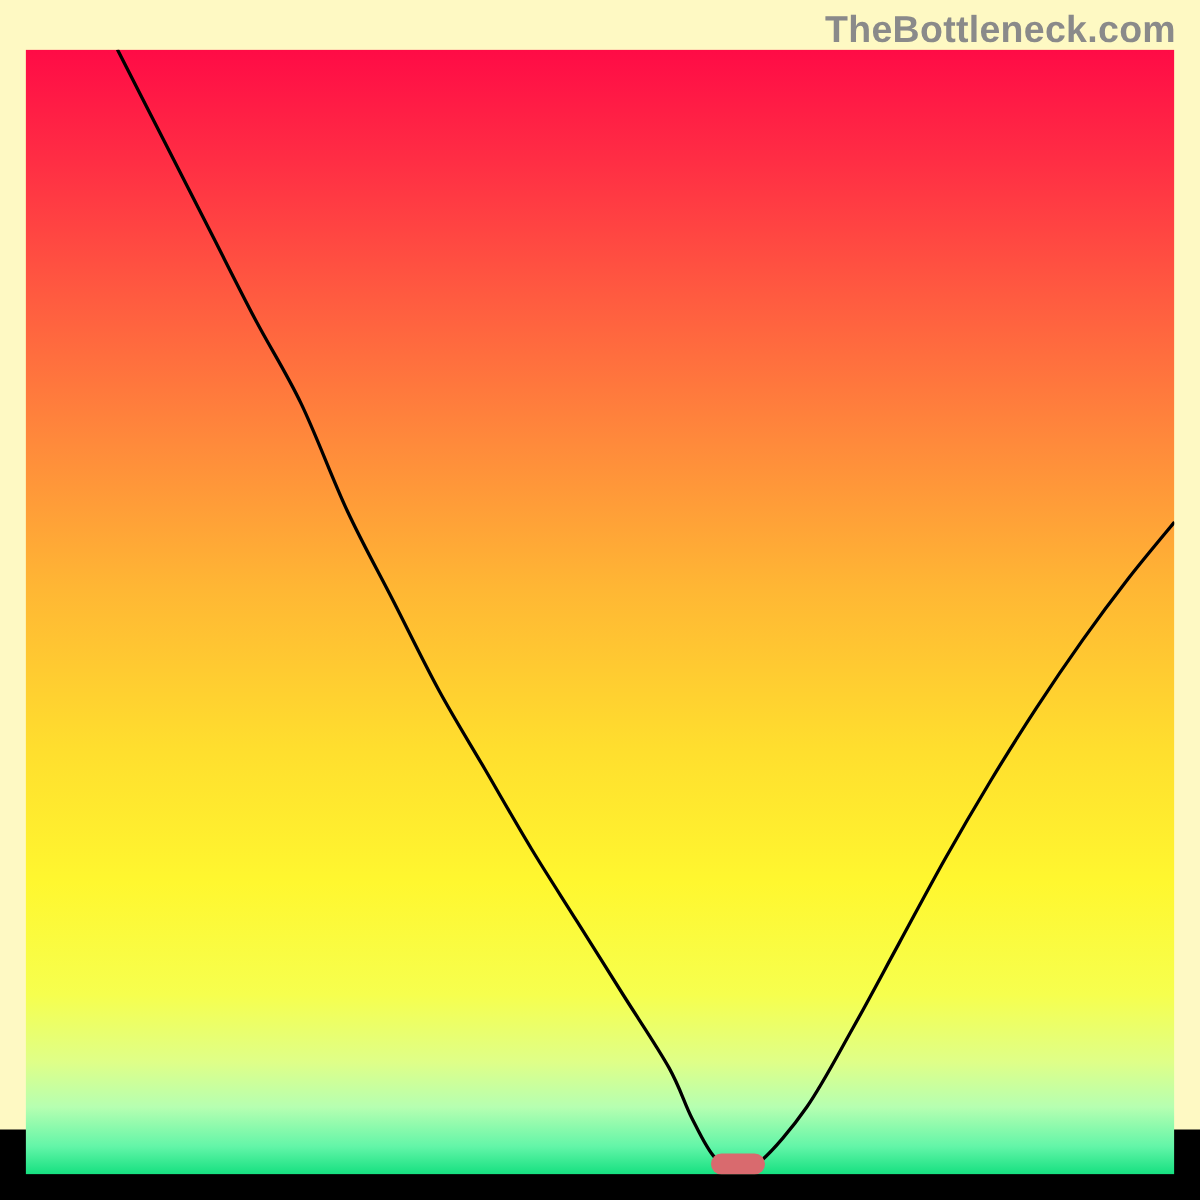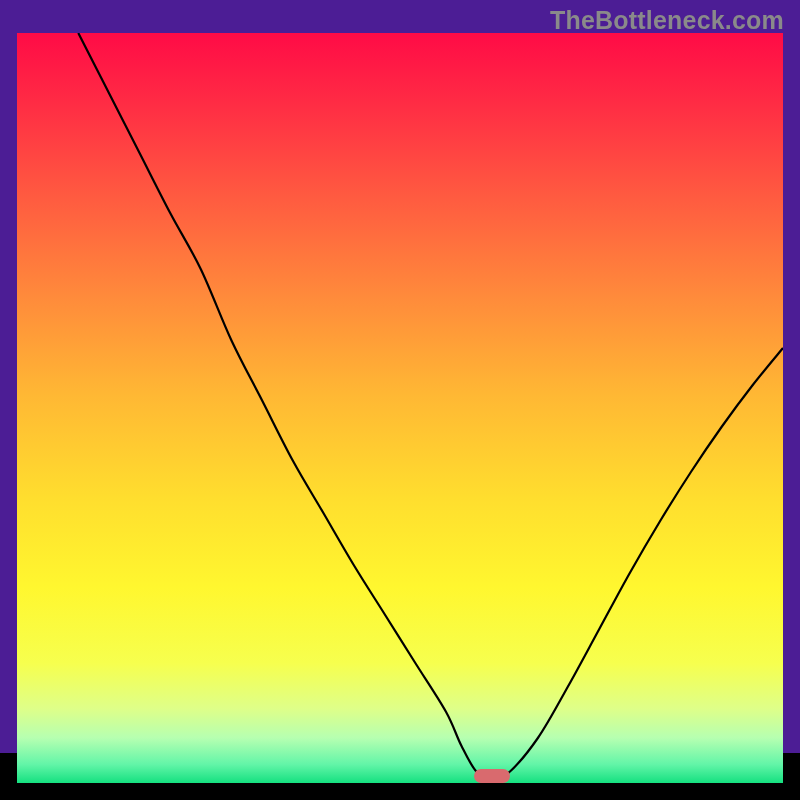--- a/index.html
+++ b/index.html
@@ -7,21 +7,21 @@
     padding: 0;
     width: 800px;
     height: 800px;
     background: #000;
     overflow: hidden;
   }
   .frame {
     position: relative;
     width: 800px;
     height: 753px;
-    background: #4c1d95;
+    background: #fef9c3;
   }
   .plot-area {
     position: absolute;
     left: 17px;
     top: 33px;
     width: 766px;
     height: 750px;
     overflow: hidden;
   }
   .gradient-bg {

